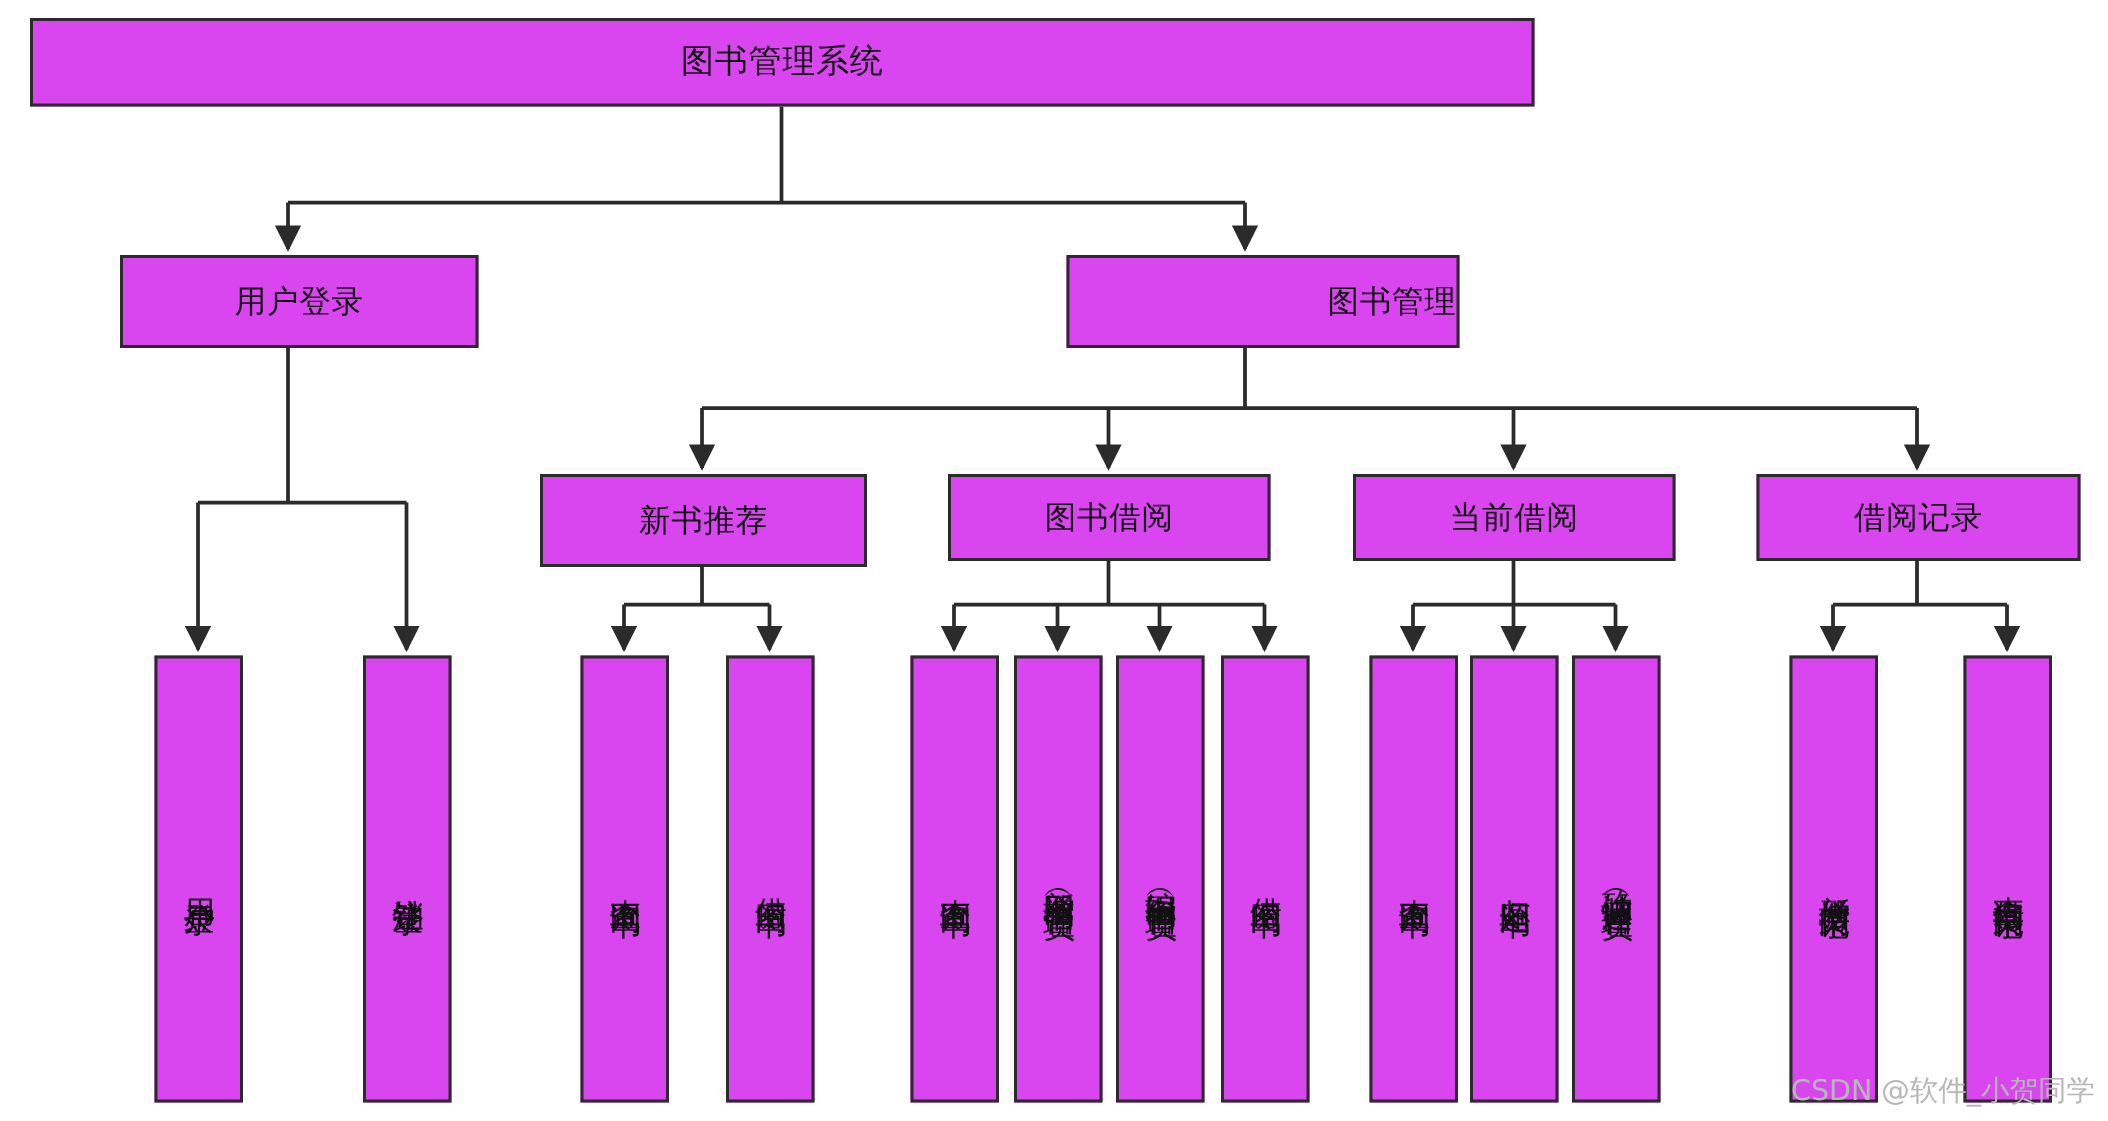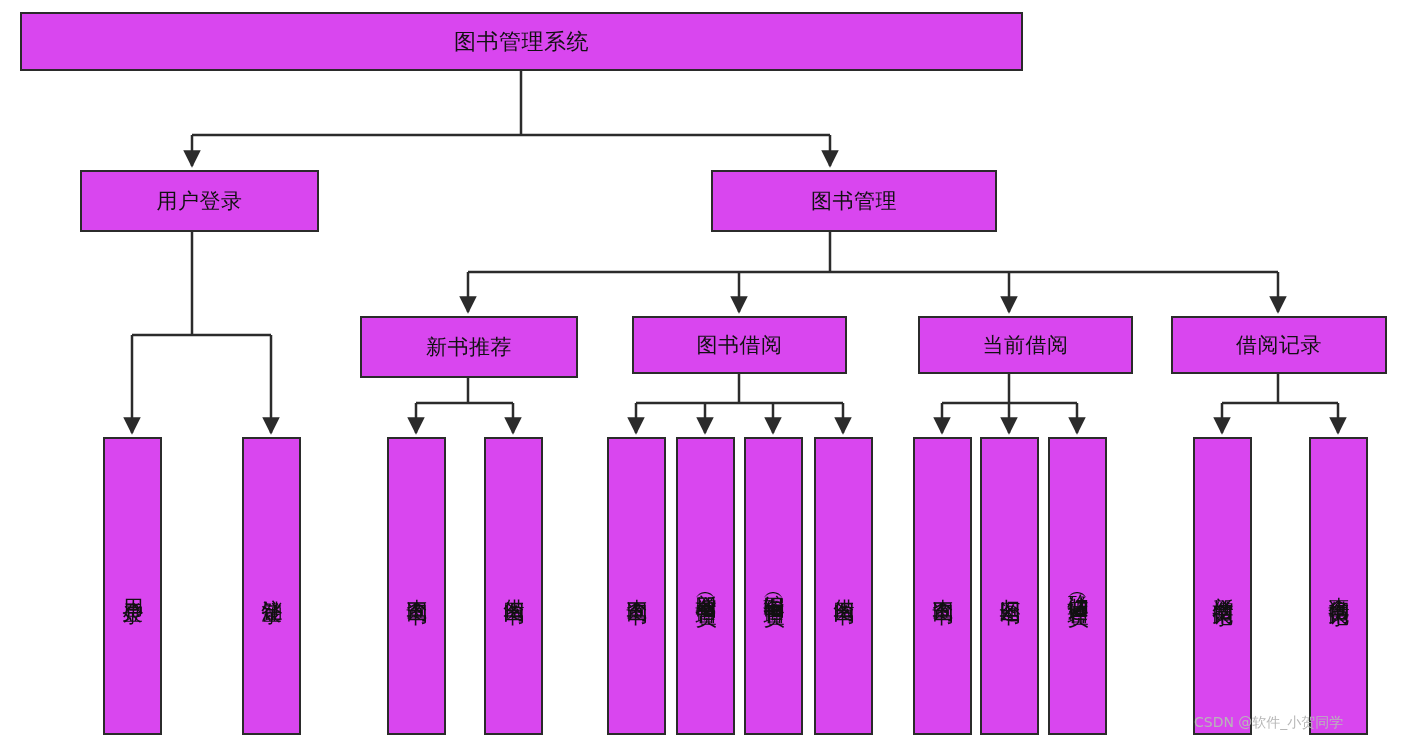--- a/index.html
+++ b/index.html
@@ -61,21 +61,21 @@
     writing-mode: vertical-rl;
     text-orientation: upright;
     font-size: 21px;
     letter-spacing: 2px;
     line-height: 1;
     max-height: 100%;
   }
   .watermark {
     position: absolute;
     color: #b7b7b7;
-    font-size: 14px;
+    font-size: 19px;
     white-space: nowrap;
     z-index: 5;
     font-family: "DejaVu Sans", "Liberation Sans", sans-serif;
   }
 </style>
 </head>
 <body>
 
 <div id="canvas">
 
@@ -131,33 +131,33 @@
   </svg>
 
   <div class="node horiz root" style="left:20px; top:12px; width:1003px; height:59px;">
     <span class="label">图书管理系统</span>
   </div>
 
   <div class="node horiz" style="left:80px; top:170px; width:239px; height:62px;">
     <span class="label">用户登录</span>
   </div>
 
-  <div class="node horiz" style="left:711px; top:170px; width:286px; height:62px;">
+  <div class="node horiz" style="left:711px; top:170px; width:262px; height:62px;justify-content:flex-end;">
     <span class="label">图书管理</span>
   </div>
 
   <div class="node horiz" style="left:360px; top:316px; width:218px; height:62px;">
     <span class="label">新书推荐</span>
   </div>
 
   <div class="node horiz" style="left:632px; top:316px; width:215px; height:58px;">
     <span class="label">图书借阅</span>
   </div>
 
-  <div class="node horiz" style="left:902px; top:316px; width:215px; height:58px;margin-left:16px;">
+  <div class="node horiz" style="left:902px; top:316px; width:215px; height:58px;">
     <span class="label">当前借阅</span>
   </div>
 
   <div class="node horiz" style="left:1171px; top:316px; width:216px; height:58px;">
     <span class="label">借阅记录</span>
   </div>
 
   <div class="node vert" style="left:103px; top:437px; width:59px; height:298px;">
     <span class="label">用户登录</span>
   </div>

